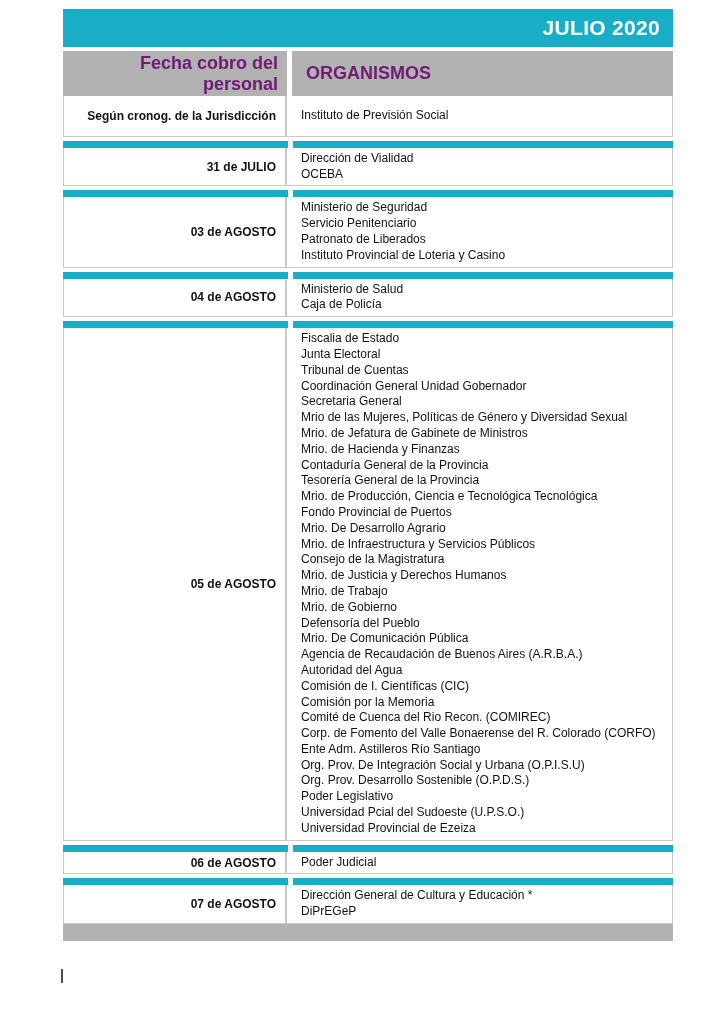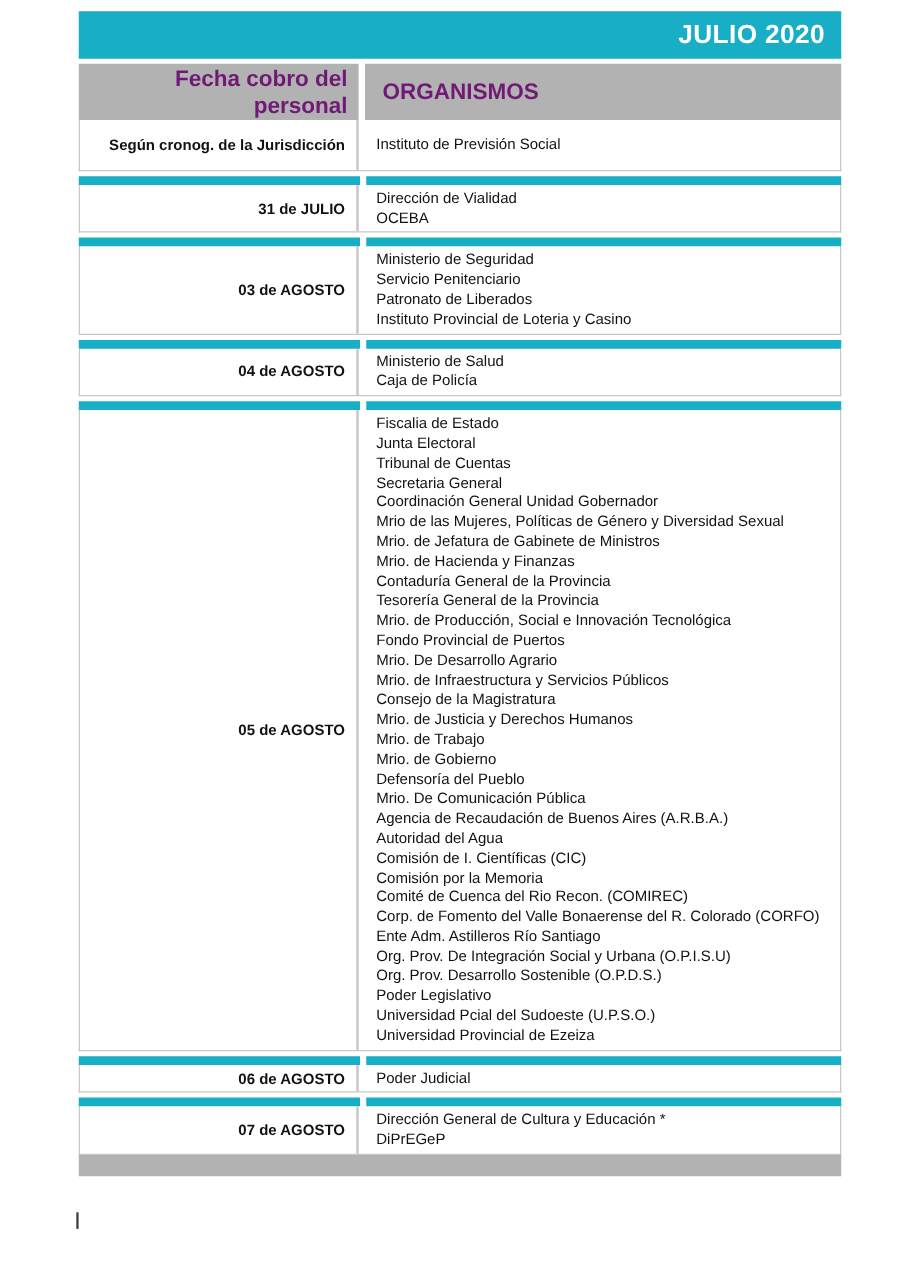--- a/index.html
+++ b/index.html
@@ -132,28 +132,28 @@
     <div class="sep-gap"></div>
     <div class="sep-r"></div>
   </div>
 
   <div class="row">
     <div class="date-cell">05 de AGOSTO</div>
     <div class="org-cell">
           <div class="org-line">Fiscalia de Estado</div>
           <div class="org-line">Junta Electoral</div>
           <div class="org-line">Tribunal de Cuentas</div>
+          <div class="org-line">Coordinación General Unidad Gobernador</div>
           <div class="org-line">Secretaria General</div>
-          <div class="org-line">Coordinación General Unidad Gobernador</div>
           <div class="org-line">Mrio de las Mujeres, Políticas de Género y Diversidad Sexual</div>
           <div class="org-line">Mrio. de Jefatura de Gabinete de Ministros</div>
           <div class="org-line">Mrio. de Hacienda y Finanzas</div>
           <div class="org-line">Contaduría General de la Provincia</div>
           <div class="org-line">Tesorería General de la Provincia</div>
-          <div class="org-line">Mrio. de Producción, Social e Innovación Tecnológica</div>
+          <div class="org-line">Mrio. de Producción, Ciencia e Tecnológica Tecnológica</div>
           <div class="org-line">Fondo Provincial de Puertos</div>
           <div class="org-line">Mrio. De Desarrollo Agrario</div>
           <div class="org-line">Mrio. de Infraestructura y Servicios Públicos</div>
           <div class="org-line">Consejo de la Magistratura</div>
           <div class="org-line">Mrio. de Justicia y Derechos Humanos</div>
           <div class="org-line">Mrio. de Trabajo</div>
           <div class="org-line">Mrio. de Gobierno</div>
           <div class="org-line">Defensoría del Pueblo</div>
           <div class="org-line">Mrio. De Comunicación Pública</div>
           <div class="org-line">Agencia de Recaudación de Buenos Aires (A.R.B.A.)</div>

